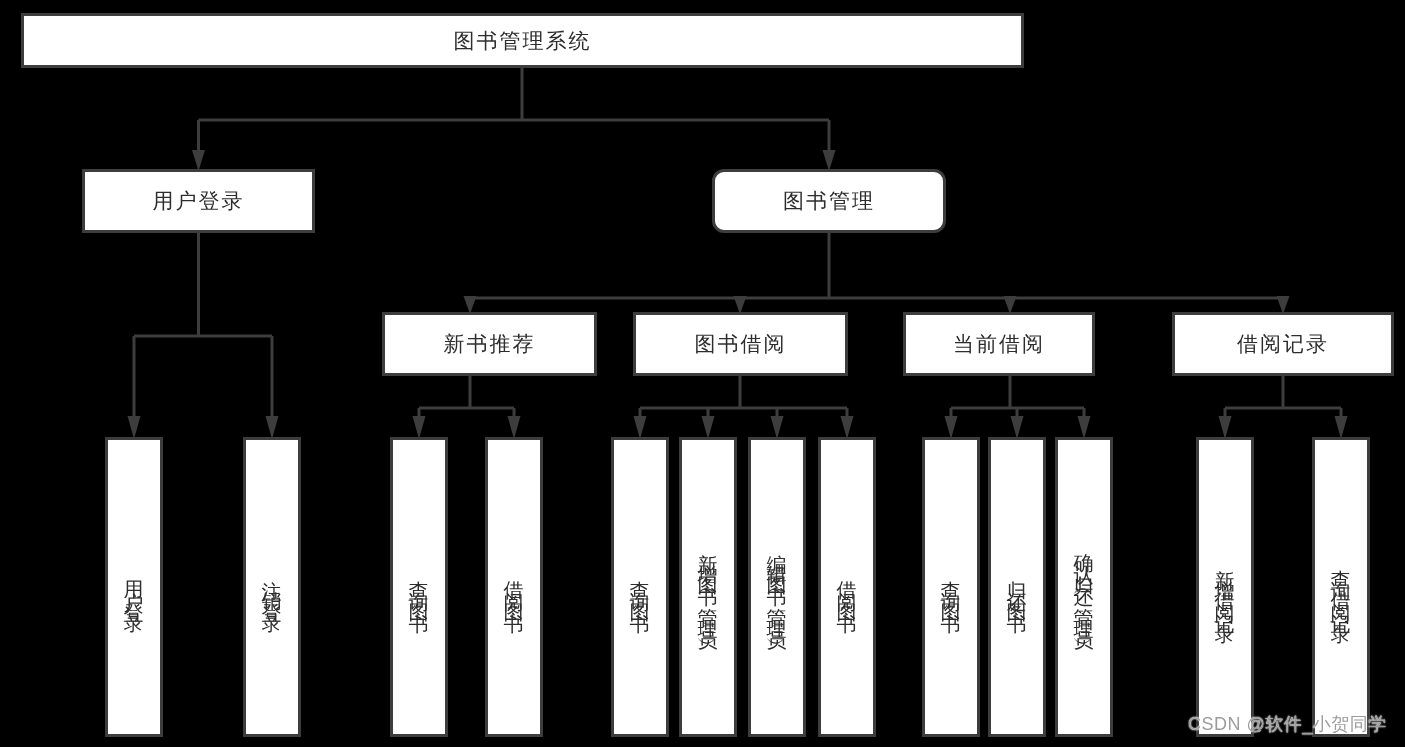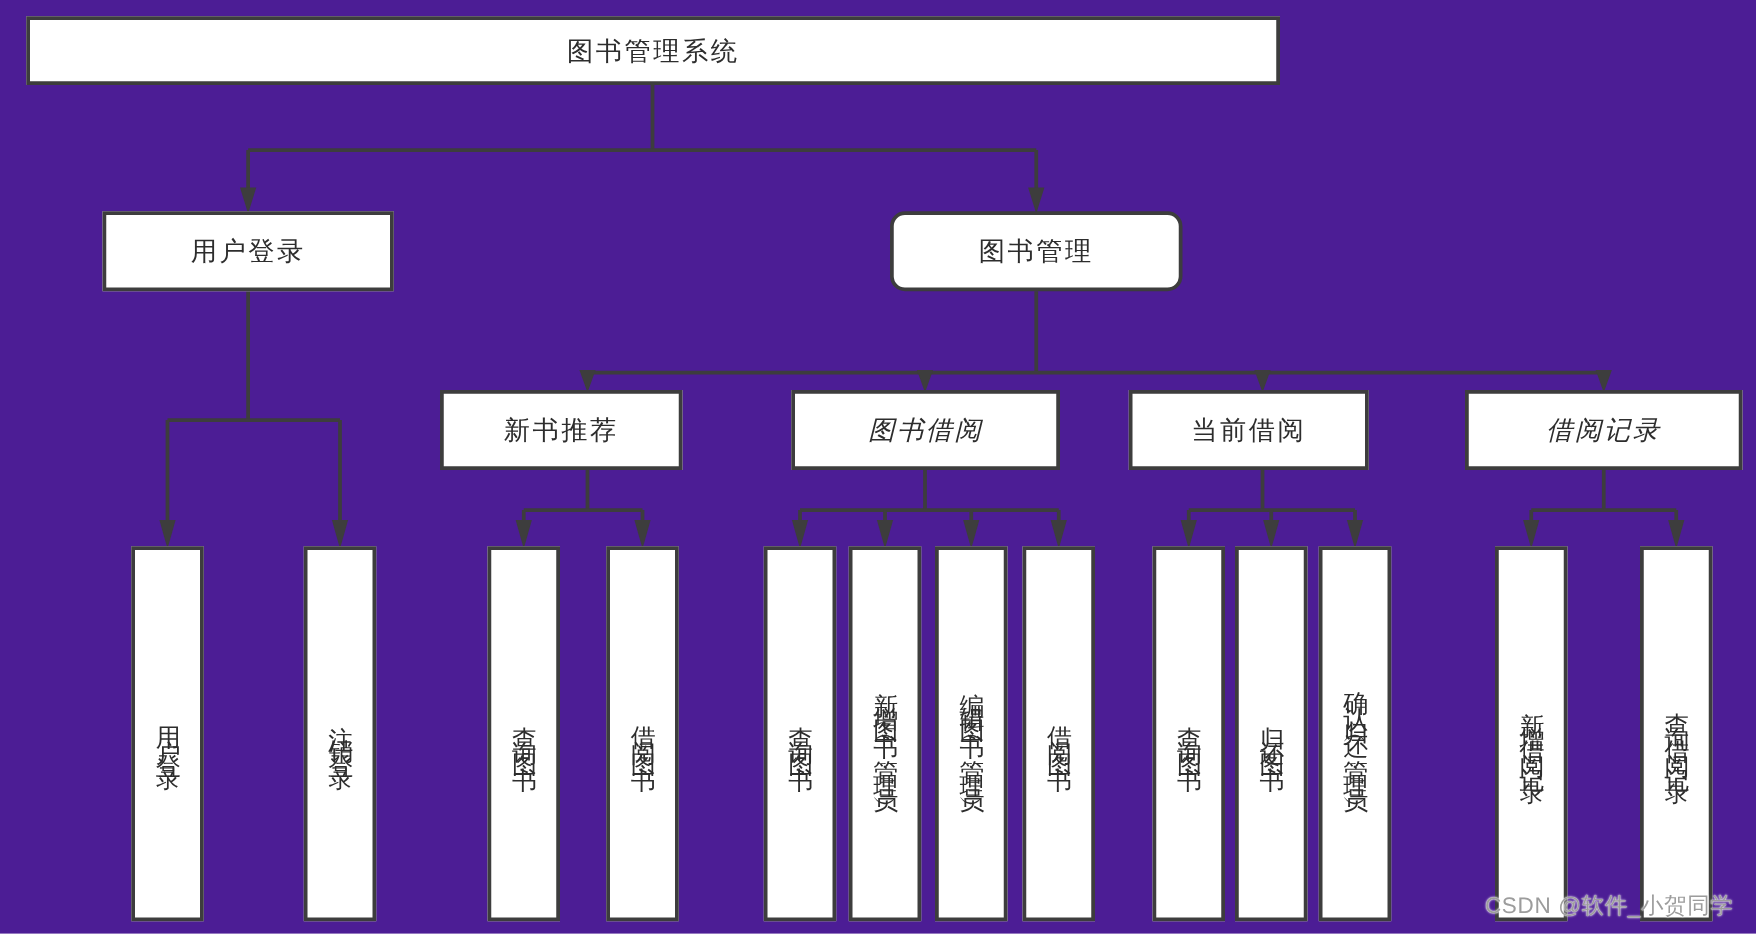--- a/index.html
+++ b/index.html
@@ -5,21 +5,21 @@
   html, body {
     margin: 0;
     padding: 0;
     background: #ffffff;
     font-family: "Liberation Sans", "DejaVu Sans", sans-serif;
   }
   .canvas {
     position: relative;
     width: 1405px;
     height: 747px;
-    background: #4c1d95;
+    background: #000000;
     overflow: hidden;
   }
   svg.connectors {
     position: absolute;
     left: 0;
     top: 0;
     width: 1405px;
     height: 747px;
   }
   .node {
@@ -55,24 +55,24 @@
     letter-spacing: 11px;
     color: #2d2d2d;
     white-space: nowrap;
   }
   
   .n-root  { left: 21px;   top: 13px;  width: 1003px; height: 55px; }
   
   .n-login { left: 82px;   top: 169px; width: 233px;  height: 64px; }
   .n-mgmt  { left: 712px;  top: 169px; width: 234px;  height: 64px; border-radius: 12px; }
   
-  .n-newbook { left: 352px;  top: 312px; width: 194px; height: 64px; }
-  .n-borrow  { left: 633px;  top: 312px; width: 215px; height: 64px; font-style: italic; }
+  .n-newbook { left: 382px;  top: 312px; width: 215px; height: 64px; }
+  .n-borrow  { left: 633px;  top: 312px; width: 215px; height: 64px; }
   .n-current { left: 903px;  top: 312px; width: 192px; height: 64px; }
-  .n-records { left: 1172px; top: 312px; width: 222px; height: 64px; font-style: italic; }
+  .n-records { left: 1172px; top: 312px; width: 222px; height: 64px; }
   
   .lf-1  { left: 105px; }
   .lf-2  { left: 243px; }
   .lf-3  { left: 390px; }
   .lf-4  { left: 485px; }
   .lf-5  { left: 611px; }
   .lf-6  { left: 679px; }
   .lf-7  { left: 748px; }
   .lf-8  { left: 818px; }
   .lf-9  { left: 922px; }

